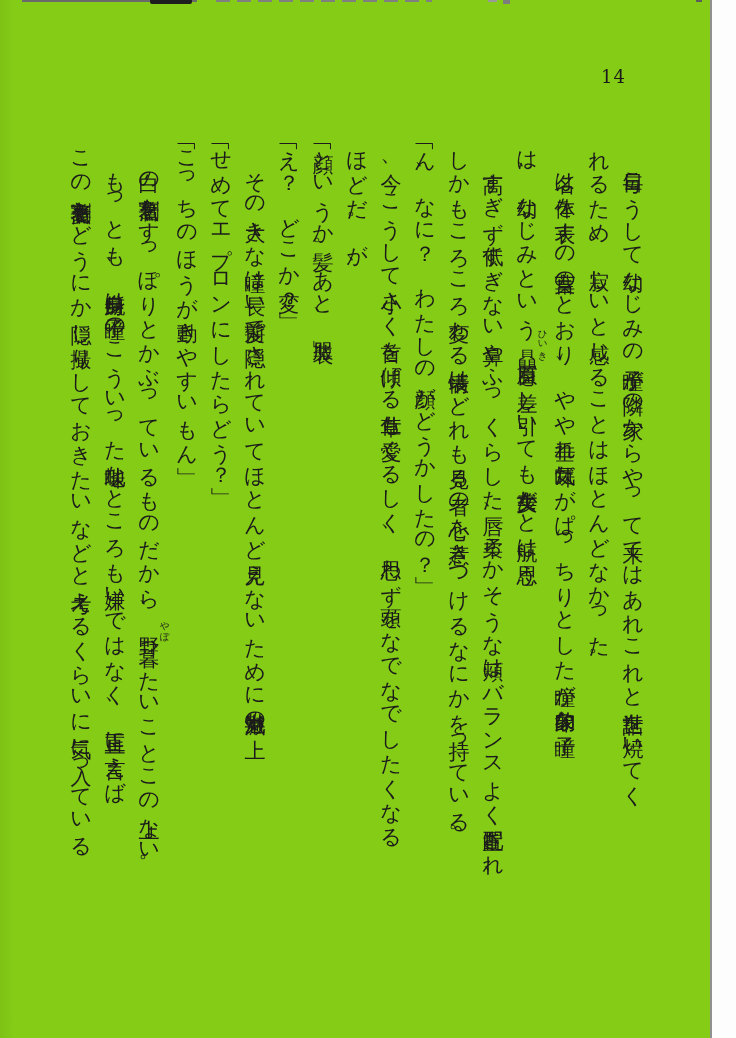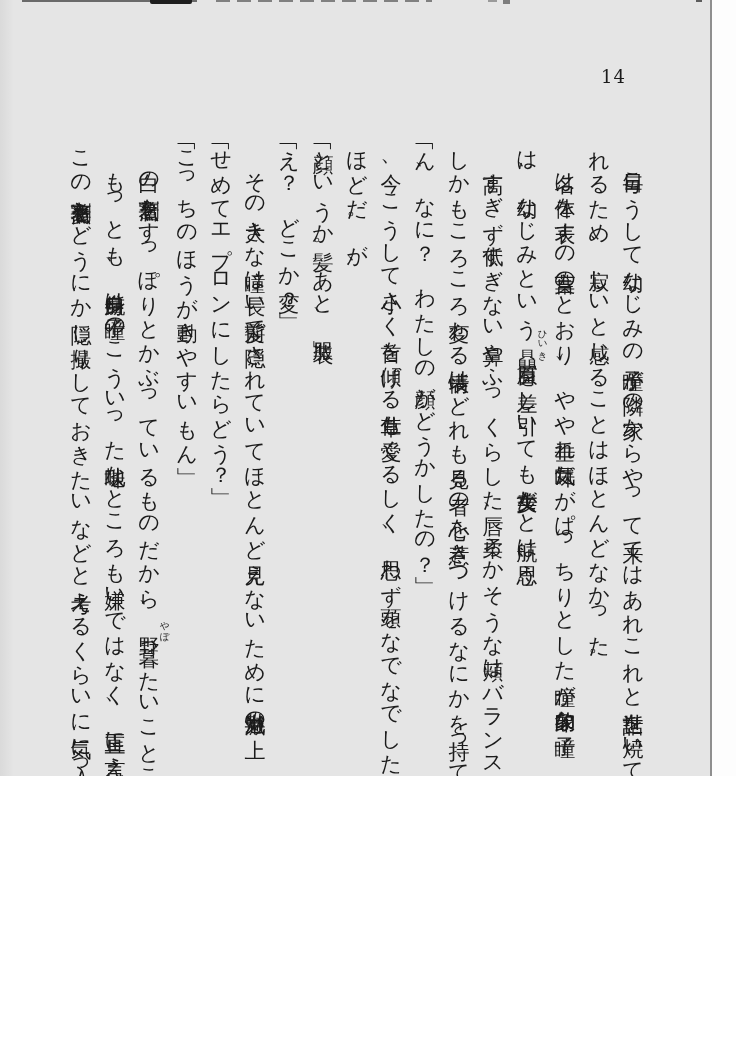--- a/index.html
+++ b/index.html
@@ -3,22 +3,22 @@
 <meta charset="utf-8">
 <style>
   html, body {
     margin: 0;
     padding: 0;
     background: #ffffff;
   }
   .page {
     position: relative;
     width: 736px;
-    height: 776px;
-    background: #e5e5e5;
+    height: 1038px;
+    background: #84cc16;
     overflow: hidden;
     font-family: "DejaVu Serif", "Liberation Serif", serif;
     text-decoration: underline;
   }
   
   .left-shade {
     position: absolute;
     left: 0; top: 0;
     width: 14px; height: 100%;
     background: linear-gradient(to right, rgba(0,0,0,0.05), rgba(0,0,0,0));

